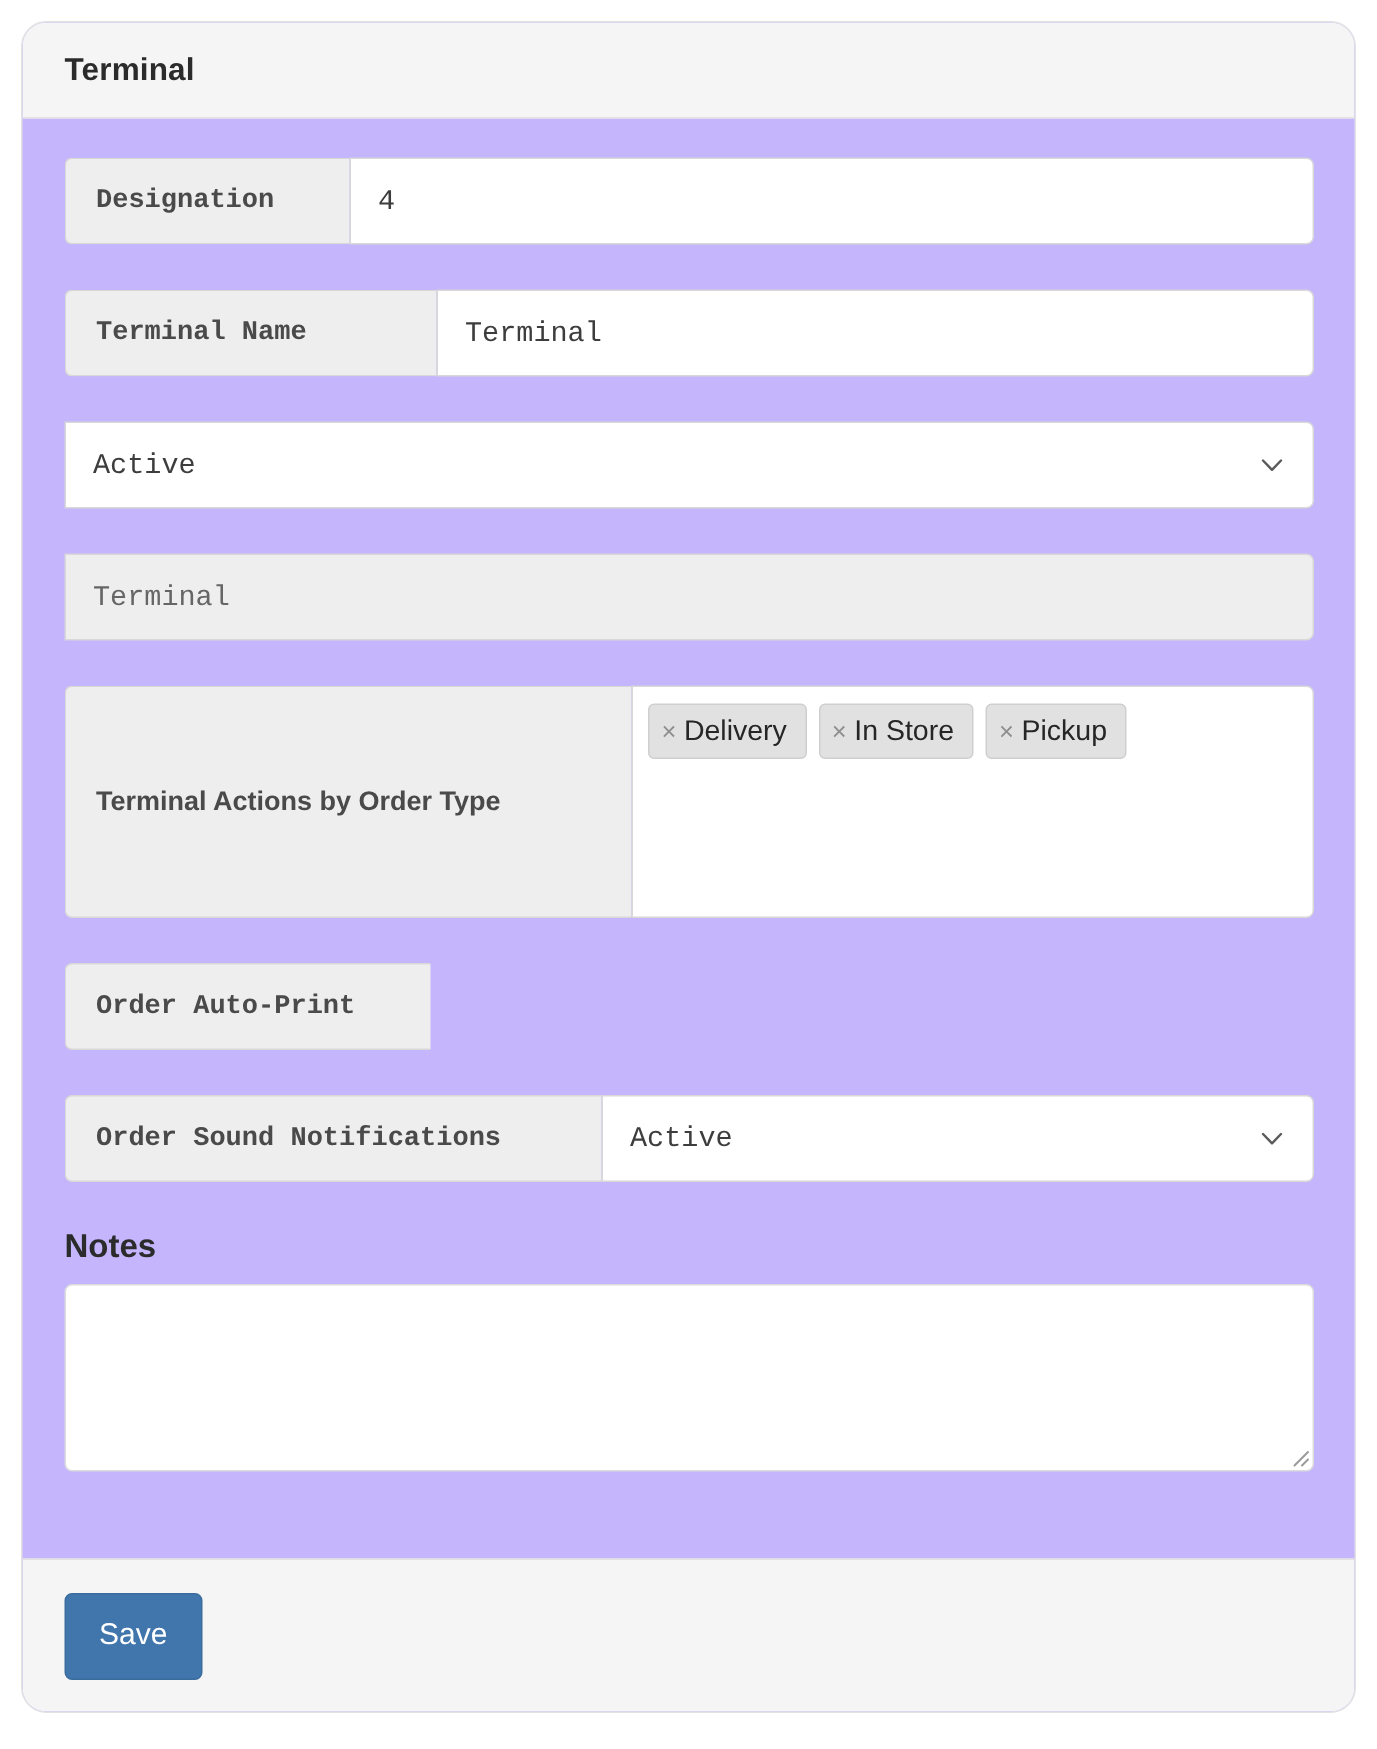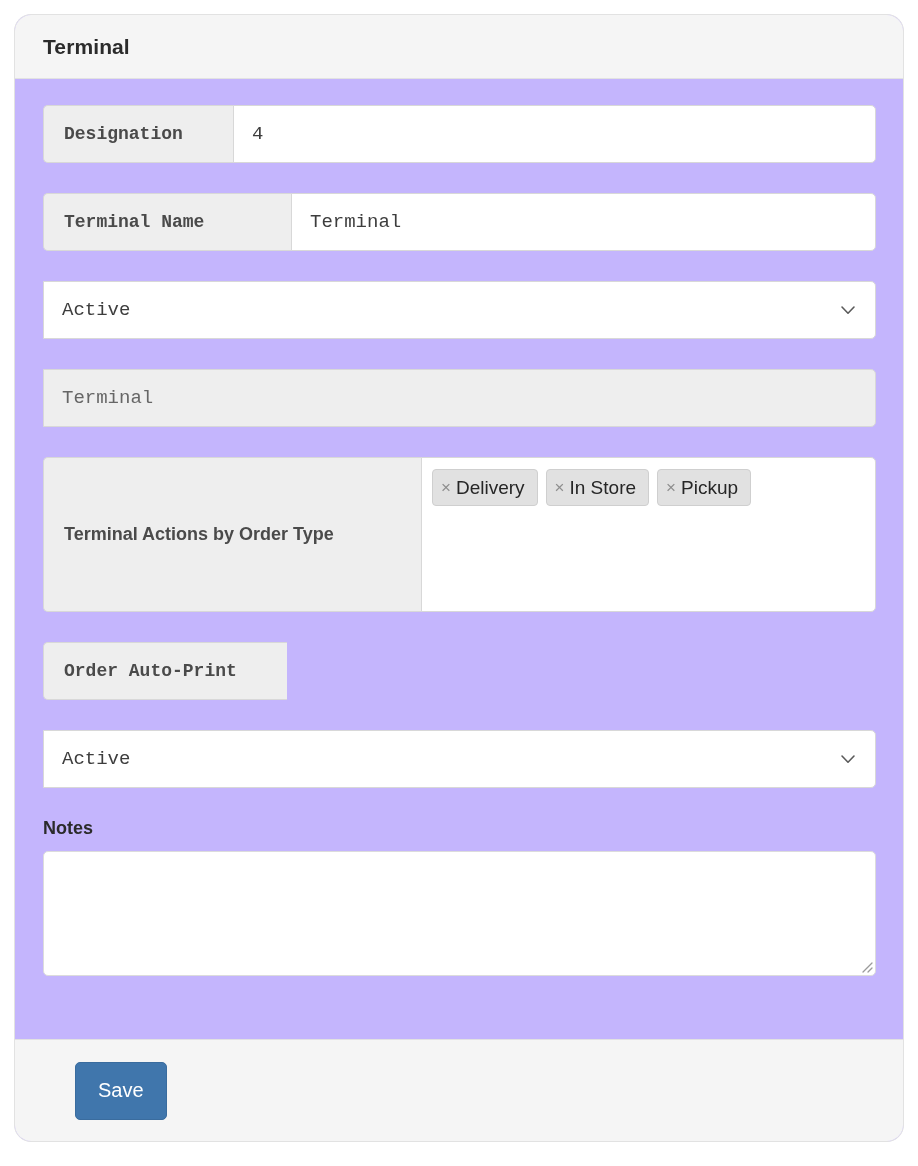--- a/index.html
+++ b/index.html
@@ -151,21 +151,21 @@
   .token .token-x {
     color: #8e8e8e;
     font-size: 17px;
     margin-right: 5px;
     line-height: 1;
     font-weight: 400;
   }
 
   
   .notes-label {
-    font-size: 18px;
+    font-size: 22px;
     font-weight: bold;
     color: #2b2b2b;
     margin: 4px 0 12px 0;
   }
   .notes-box {
     width: 833px;
     height: 125px;
     border: 1px solid #dcdcdc;
     border-radius: 5px;
     background: #ffffff;
@@ -198,21 +198,20 @@
   .btn-save {
     background: #4076ac;
     color: #ffffff;
     border: 1px solid #3a6c9e;
     border-radius: 5px;
     font-size: 20px;
     height: 58px;
     padding: 0 22px;
     cursor: pointer;
     font-family: "Liberation Sans", sans-serif;
-    margin-left: 32px;
   }
 </style>
 </head>
 <body>
 
 <div class="panel">
 
   <div class="panel-header">
     <span class="title">Terminal</span>
   </div>
@@ -272,20 +271,23 @@
       </div>
     </div>
 
     <div class="form-row h58">
       <div class="addon" style="width:244px">
         <span class="addon-label">Order Auto-Print</span>
       </div>
     </div>
 
     <div class="form-row h58">
+      <div class="addon" style="width:358px">
+        <span class="addon-label">Order Sound Notifications</span>
+      </div>
       <div class="control">
         <span class="value">Active</span>
         <svg class="chev" viewBox="0 0 18 18">
           <path d="M3 6 L9 12.2 L15 6" fill="none" stroke="#5a5a5a" stroke-width="1.6" stroke-linecap="round" stroke-linejoin="round"></path>
         </svg>
       </div>
     </div>
 
     <div class="notes-label">Notes</div>
     <div class="notes-box">

